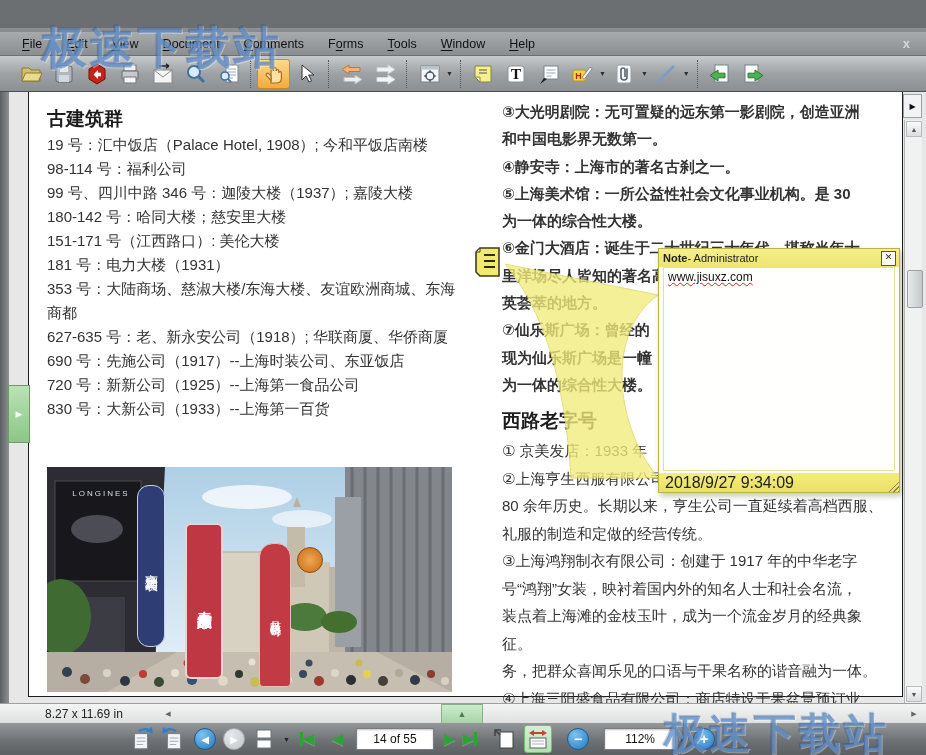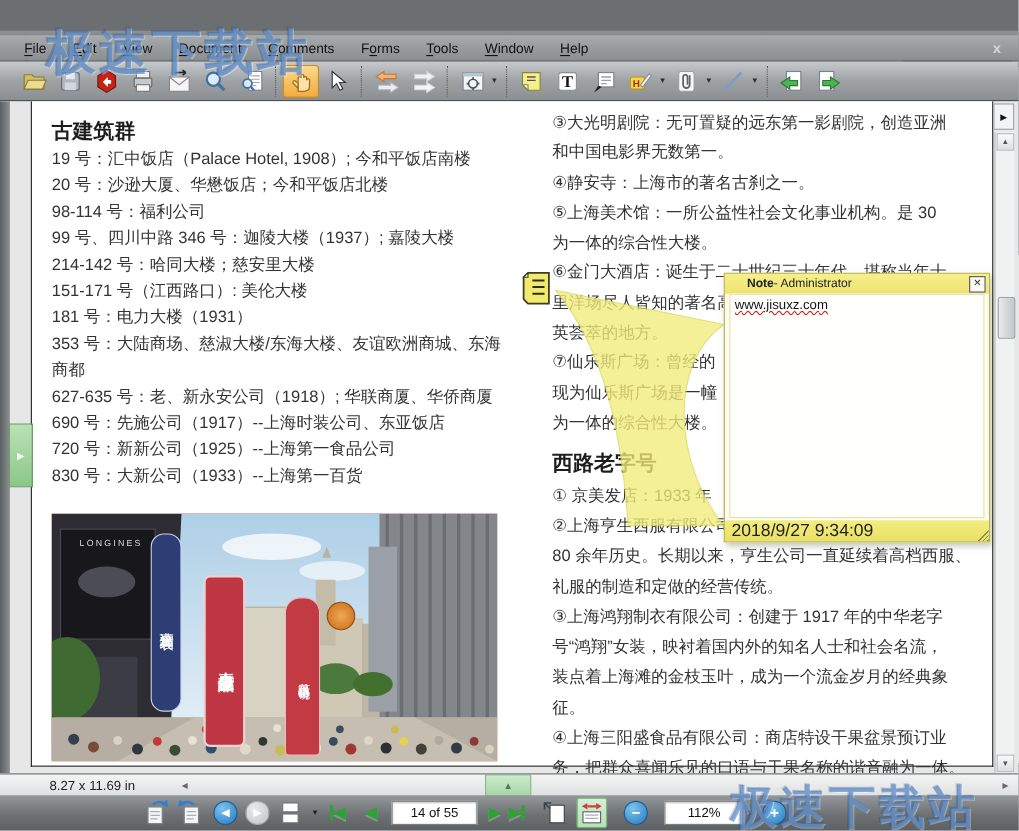--- a/index.html
+++ b/index.html
@@ -42,42 +42,42 @@
     border-left:1px solid #1c1c1c;border-right:1px solid #1c1c1c;border-bottom:1px solid #1c1c1c;box-sizing:border-box;}
   #left-strip{left:0;top:0;width:9px;height:611px;background:linear-gradient(90deg,#5b5f62,#8d9194);}
   #panel-handle{left:8px;top:293px;width:20px;height:56px;background:linear-gradient(#b9e2b4,#8cc787);
     border:1px solid #6d9c69;display:flex;align-items:center;justify-content:center;color:#f4faf3;font-size:9px;}
 
   .doc-heading{font-size:19px;font-weight:bold;color:#1d1d1d;}
   #lp-heading{left:47px;top:14px;}
   #lp-lines{left:47px;top:41px;width:420px;}
   #lp-lines .dline{height:24px;line-height:24px;font-size:15px;color:#333;white-space:nowrap;}
   #rp-lines-top{left:502px;top:6px;width:400px;}
-  #rp-lines-top .dline{height:27.3px;line-height:27.3px;font-size:15px;color:#333;white-space:nowrap;}
+  #rp-lines-top .dline{height:27.3px;line-height:27.3px;font-size:15px;color:#333;white-space:nowrap;font-weight:bold;}
   #rp-heading{left:502px;top:316px;}
   #rp-lines-bottom{left:502px;top:345px;width:405px;}
   #rp-lines-bottom .dline{height:27.5px;line-height:27.5px;font-size:15px;color:#333;white-space:nowrap;}
 
   
   #photo{left:47px;top:375px;width:405px;height:225px;overflow:hidden;background:#7f1d1d;}
   .vsign{position:absolute;writing-mode:vertical-rl;text-orientation:upright;color:#fff;
     text-align:center;letter-spacing:1px;display:flex;align-items:center;justify-content:center;}
   #sign-blue{left:90px;top:18px;width:26px;height:160px;background:#2e3d74;border:1px solid #c9cfec;border-radius:12px;font-size:13px;}
   #sign-red1{left:138px;top:56px;width:34px;height:152px;background:#bf3742;border:2px solid #ecd2d2;border-radius:6px;font-size:15px;font-weight:bold;}
   #sign-red2{left:212px;top:76px;width:30px;height:142px;background:#c23a44;border:1px solid #e8bcbc;border-radius:14px 14px 4px 4px;font-size:11px;}
   #sign-longines{left:14px;top:22px;width:80px;color:#d9dde2;font-size:8px;letter-spacing:2px;text-align:center;}
   #sign-circle{left:250px;top:80px;width:24px;height:24px;border-radius:50%;background:radial-gradient(#f0a850,#c86a18);border:1px solid #8a4a10;}
 
   
   #note-icon{left:474px;top:154px;}
   #note-tail{left:0;top:0;pointer-events:none;}
   #note-popup{left:658px;top:156px;width:240px;height:243px;background:#fdfdf6;
     border:1px solid #b9b348;box-shadow:2px 3px 6px rgba(90,90,40,.35);}
   #note-header{left:0;top:0;right:0;height:18px;background:linear-gradient(#f6f08a,#eee370);
-    display:flex;align-items:center;padding:0 20px;box-sizing:border-box;font-size:11px;color:#222;}
+    display:flex;align-items:center;padding:0 4px;box-sizing:border-box;font-size:11px;color:#222;}
   #note-title{font-weight:bold;}
   #note-close{position:absolute;right:3px;top:2px;width:13px;height:13px;background:#fbfbf2;border:1px solid #555;
     font-size:9px;line-height:11px;text-align:center;color:#333;}
   #note-body{left:4px;top:18px;width:232px;height:204px;background:#fffffd;border:1px solid #e4e0a0;box-sizing:border-box;
     font-size:12px;color:#111;padding:2px 4px;}
   #note-url{text-decoration:underline;text-decoration-style:wavy;text-decoration-color:#d02020;text-decoration-thickness:1px;}
   #note-footer{left:0;bottom:0;right:0;height:19px;background:linear-gradient(#f3ed7e,#e9e065);
     font-size:16px;color:#222;display:flex;align-items:center;padding-left:6px;box-sizing:border-box;}
   #note-resize{position:absolute;right:0;bottom:0;width:13px;height:13px;
     background:repeating-linear-gradient(135deg,transparent 0 2px,#8a8a50 2px 3px);
@@ -298,24 +298,23 @@
   </div>
 </div>
 
 <div class="abs" id="docarea">
   <div class="abs" id="left-strip"></div>
   <div class="abs" id="page-surface"></div>
 
   <div class="abs doc-heading" id="lp-heading">古建筑群</div>
   <div class="abs" id="lp-lines">
     <div class="dline">19 号：汇中饭店（Palace Hotel, 1908）; 今和平饭店南楼</div>
-      <div class="dline">20 号：沙逊大厦、华懋饭店；今和平饭店北楼</div>
       <div class="dline">98-114 号：福利公司</div>
       <div class="dline">99 号、四川中路 346 号：迦陵大楼（1937）; 嘉陵大楼</div>
-      <div class="dline">214-142 号：哈同大楼；慈安里大楼</div>
+      <div class="dline">180-142 号：哈同大楼；慈安里大楼</div>
       <div class="dline">151-171 号（江西路口）: 美伦大楼</div>
       <div class="dline">181 号：电力大楼（1931）</div>
       <div class="dline">353 号：大陆商场、慈淑大楼/东海大楼、友谊欧洲商城、东海</div>
       <div class="dline">商都</div>
       <div class="dline">627-635 号：老、新永安公司（1918）; 华联商厦、华侨商厦</div>
       <div class="dline">690 号：先施公司（1917）--上海时装公司、东亚饭店</div>
       <div class="dline">720 号：新新公司（1925）--上海第一食品公司</div>
       <div class="dline">830 号：大新公司（1933）--上海第一百货</div>
   </div>
 
@@ -406,22 +405,22 @@
   <div class="abs doc-heading" id="rp-heading">西路老字号</div>
   <div class="abs" id="rp-lines-bottom">
     <div class="dline">①  京美发店：1933 年</div>
       <div class="dline">②上海亨生西服有限公司</div>
       <div class="dline">80 余年历史。长期以来，亨生公司一直延续着高档西服、</div>
       <div class="dline">礼服的制造和定做的经营传统。</div>
       <div class="dline">③上海鸿翔制衣有限公司：创建于 1917 年的中华老字</div>
       <div class="dline">号“鸿翔”女装，映衬着国内外的知名人士和社会名流，</div>
       <div class="dline">装点着上海滩的金枝玉叶，成为一个流金岁月的经典象</div>
       <div class="dline">征。</div>
+      <div class="dline">务，把群众喜闻乐见的口语与干果名称的谐音融为一体。</div>
       <div class="dline">④上海三阳盛食品有限公司：商店特设干果盆景预订业</div>
-      <div class="dline">务，把群众喜闻乐见的口语与干果名称的谐音融为一体。</div>
   </div>
 
   <svg class="abs" id="note-tail" width="926" height="611" viewBox="0 0 926 611">
     <path d="M505 172 C552 228 566 310 571 386 L658 386 C612 328 608 238 658 203 Z" fill="#f2ec7a" opacity="0.78" stroke="#dcd557" stroke-width="1"></path>
   </svg>
 
   <svg class="abs" id="note-icon" width="27" height="32" viewBox="0 0 27 32">
     <path d="M6 2h19v28H6l-4-4V6z" fill="#f2ea6e" stroke="#3d3d20" stroke-width="1.6"></path>
     <path d="M6 2L2 6h4z" fill="#fffdf0" stroke="#3d3d20"></path>
     <path d="M10 9h11M10 15h11M10 21h11" stroke="#2c2c18" stroke-width="1.8"></path>

